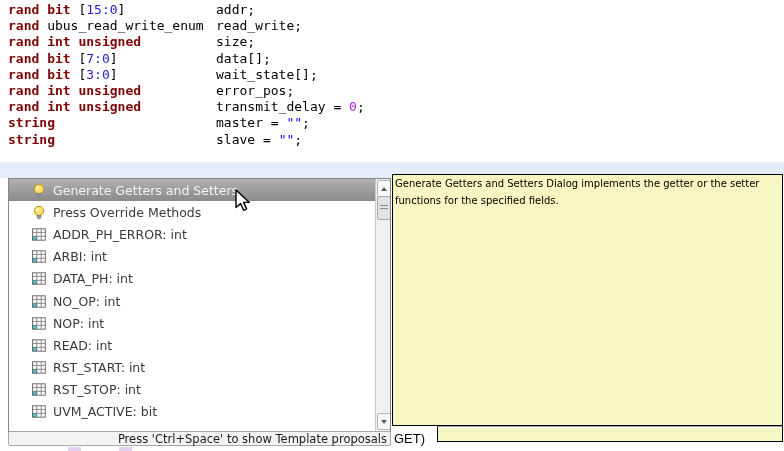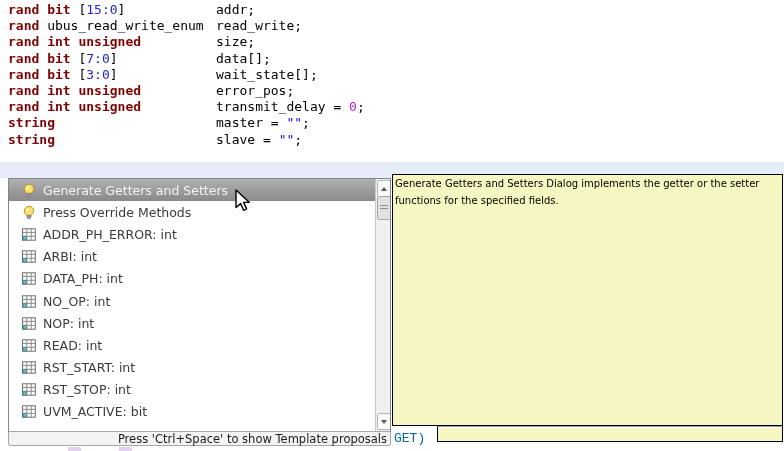--- a/index.html
+++ b/index.html
@@ -26,21 +26,21 @@
   .tk-lit{color:var(--literal-number);}
   .tk-str{color:var(--string-literal);}
 
   .band{position:absolute;left:0;top:162px;width:784px;height:16px;background:var(--band);}
 
   
   .popup{position:absolute;left:8px;top:178px;width:383px;height:254px;
          background:#ffffff;border:1px solid var(--popup-border);box-sizing:border-box;
          overflow:hidden;}
   .list{position:absolute;left:0;top:0;right:15px;bottom:0;overflow:hidden;}
-  .row{height:22.2px;display:flex;align-items:center;padding-left:12px;
+  .row{height:22.2px;display:flex;align-items:center;padding-left:22px;
        font-size:12.5px;color:var(--list-text);cursor:default;}
   .row.selected{background:linear-gradient(to bottom,var(--selection-top),var(--selection-bottom));
                 color:var(--selection-text);}
   .row .ic{width:15px;height:15px;margin-right:7px;flex:0 0 15px;display:flex;
            align-items:center;justify-content:center;}
 
   
   .scrollbar{position:absolute;top:0;right:0;width:15px;bottom:0;
              background:#eef0f2;border-left:1px solid #c9c9c9;box-sizing:border-box;}
   .sb-btn{position:absolute;left:1px;width:12px;height:15px;background:#fafafa;
@@ -68,22 +68,22 @@
            background:var(--tooltip-bg);border:1px solid var(--tooltip-border);
            box-sizing:border-box;font-size:10px;line-height:16.5px;color:#000;}
   .tooltip-text{padding:1px 3px 0 2px;}
   .tooltip-footer{position:absolute;left:437px;top:426px;width:346px;height:16px;
                   background:var(--tooltip-bg);border:1px solid var(--tooltip-border);
                   border-top:1px solid #9a9a9a;box-sizing:border-box;
                   box-shadow:inset 0 1px 0 #ffffff;}
 
   
   .frag-text{position:absolute;left:394px;top:431px;
-             font-family:Liberation Mono, monospace;
-             font-size:13px;color:#0369a1;}
+             font-family:Liberation Sans, sans-serif;
+             font-size:13px;color:#000000;}
   .frag-dash{position:absolute;top:447px;height:4px;width:13px;background:#ddc6ec;opacity:.8;}
   .frag-dash-1{left:68px;}
   .frag-dash-2{left:119px;}
 
   .cursor{position:absolute;left:235px;top:189px;pointer-events:none;}
 </style>
 </head>
 <body>
 
 <div class="screen">

